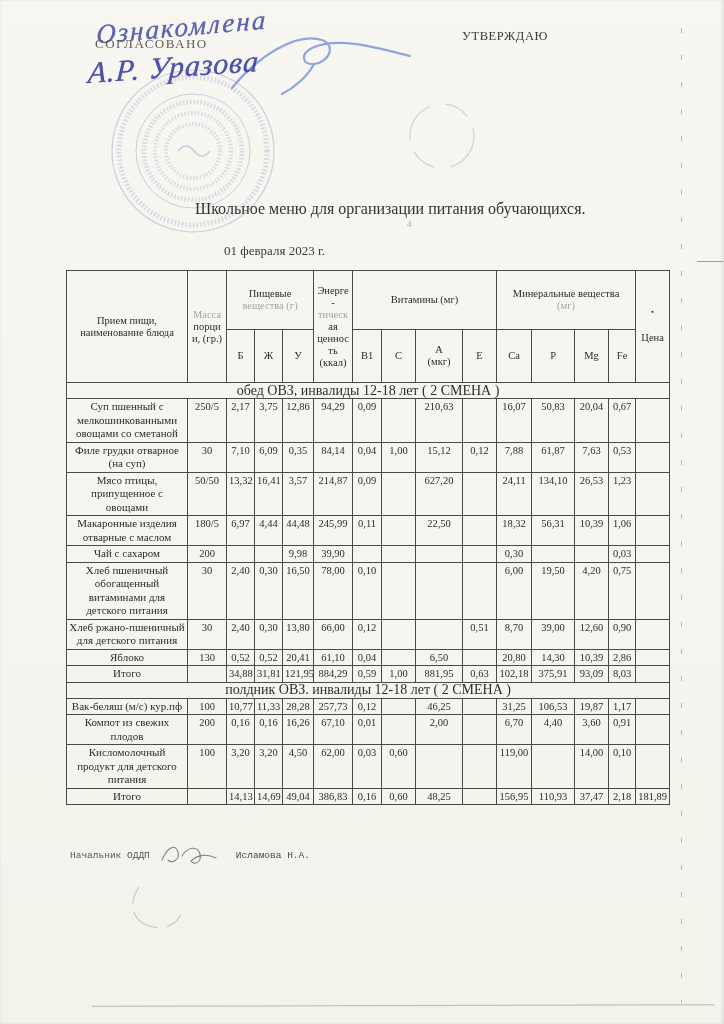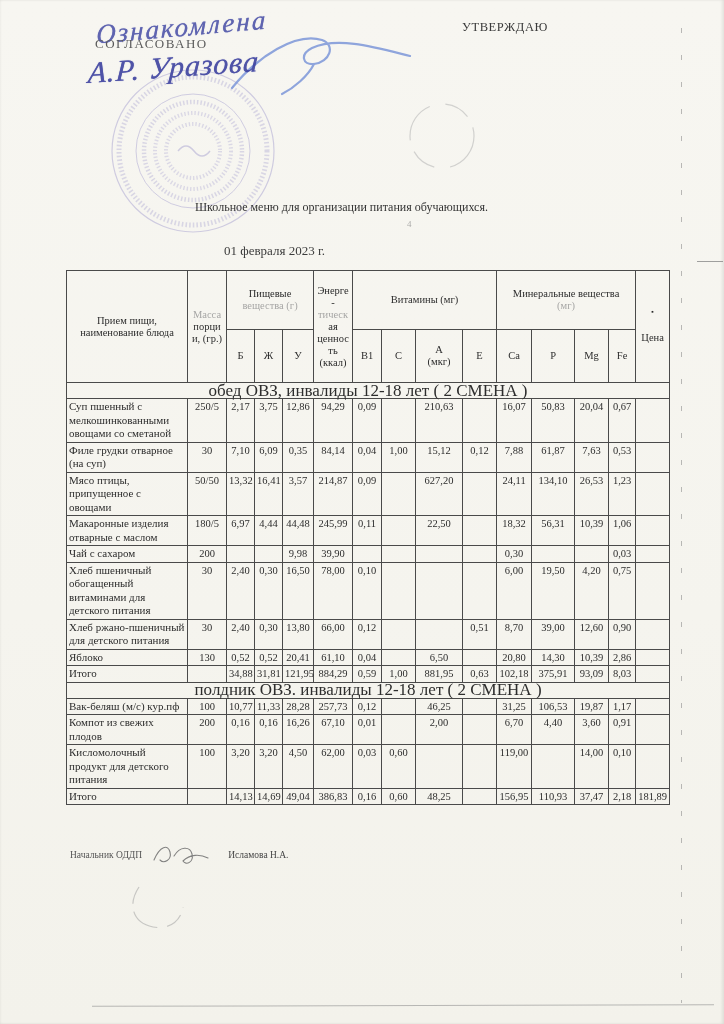--- a/index.html
+++ b/index.html
@@ -10,49 +10,49 @@
   .abs{position:absolute;}
   .pre{white-space:pre-line;text-align:center;}
   
   .hand-note{left:96px;top:12px;font-size:27px;font-style:italic;color:#4b51a8;
              transform:rotate(-5deg) skewX(-6deg);letter-spacing:2px;opacity:.88;
              text-shadow:0 0 .7px #4b51a8;}
   .soglas{left:95px;top:36px;font-size:13px;color:#5a5a5a;letter-spacing:1.5px;}
   .hand-sig{left:88px;top:50px;font-size:30px;font-style:italic;color:#3d42a0;
             transform:rotate(-4deg) skewX(-8deg);letter-spacing:1px;opacity:.9;
             text-shadow:0 0 .8px #3d42a0;}
-  .approve{left:372px;top:20px;width:266px;text-align:center;}
+  .approve{left:372px;top:29px;width:266px;text-align:center;}
   .approve-title{font-size:12.5px;letter-spacing:.6px;color:#3a3a3a;}
   .approve-sub{font-size:12px;margin-top:4px;color:#3a3a3a;}
   .sig-row{display:flex;align-items:flex-end;margin-top:2px;height:46px;}
   .sig-line{width:160px;height:44px;border-bottom:1.4px solid #3f3f3f;position:relative;}
   .sig-line svg{position:absolute;left:38px;bottom:-2px;}
   .signer{font-size:12px;margin:0 0 5px 14px;color:#333;}
   
-  .doc-title{left:195px;top:200px;font-size:12px;color:#333;}
+  .doc-title{left:195px;top:200px;font-size:16px;color:#333;}
   .doc-date{left:224px;top:243px;font-size:13px;color:#3c3c3c;}
   .speck{left:407px;top:219px;font-size:9px;color:#8d8d8d;opacity:.7;}
   
   table.menu{position:absolute;left:66px;top:270px;width:603px;border-collapse:collapse;
              table-layout:fixed;}
   table.menu th,table.menu td{border:1px solid #4a4a4a;padding:1px 2px;
              font-weight:normal;color:#2d2d2d;}
   table.menu thead th{vertical-align:middle;text-align:center;font-size:10.5px;line-height:12px;}
   .h-row1 th{height:56px;}
   .h-row2 th{height:50px;}
   .faint{display:block;color:#929292;filter:blur(.45px);opacity:.8;}
   .blockline{display:block;}
   .dot-mark{display:block;font-size:7px;line-height:7px;margin-bottom:16px;color:#2a2a2a;}
-  .name-cell{font-size:11px;line-height:13.5px;text-align:left;vertical-align:top;padding:2px 3px;}
+  .name-cell{font-size:11px;line-height:13.5px;text-align:center;vertical-align:top;padding:2px 3px;}
   .val-cell{font-size:10.5px;line-height:13px;text-align:center;vertical-align:top;
             padding-top:2px;white-space:nowrap;}
-  .section-row td{text-align:center;font-weight:bold;font-size:17px;line-height:12px;
+  .section-row td{text-align:center;font-weight:bold;font-size:14px;line-height:12px;
             padding:1px;height:13px;}
   
-  .footer{left:70px;top:842px;display:flex;align-items:center;}
+  .footer{left:70px;top:842px;display:flex;align-items:center;font-family:Liberation Mono, monospace;}
   .footer-label{font-size:9.5px;color:#555;}
   .footer-name{font-size:9.5px;color:#454545;margin-left:16px;}
   
   .fold{left:681px;top:28px;width:1px;height:975px;opacity:.55;
         background:repeating-linear-gradient(180deg,#858585 0 5px,transparent 5px 27px);}
   .dash-r{left:697px;top:261px;width:26px;height:1px;background:#7a7a7a;opacity:.7;}
   .scanline{left:92px;top:1005px;width:622px;height:1px;background:#8f8f8f;opacity:.6;
         transform:rotate(-.15deg);}
 </style>
 </head>

